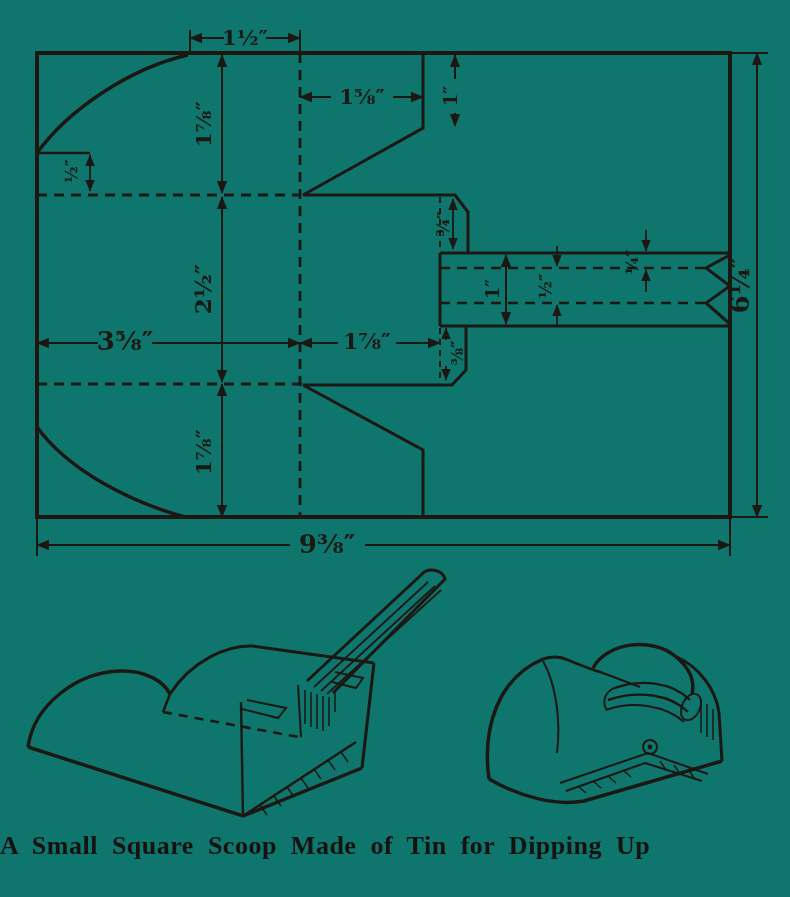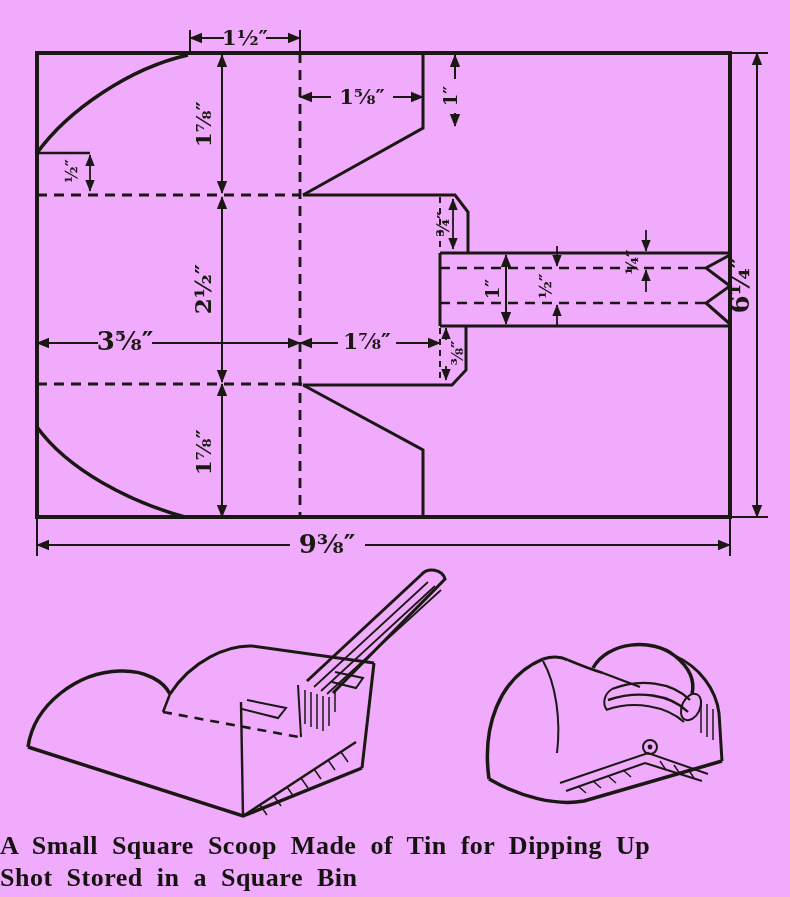--- a/index.html
+++ b/index.html
@@ -1,16 +1,16 @@
 <!DOCTYPE html>
 <html><head>
 <meta charset="utf-8">
 <style>
   html,body{margin:0;padding:0;background:#ffffff;}
-  .page{position:relative;width:790px;height:897px;background:#f0abfc;overflow:hidden;
+  .page{position:relative;width:790px;height:897px;background:#0f766e;overflow:hidden;
         font-family:"Liberation Serif",serif;}
   svg{display:block;}
   .ink-line{stroke:#1b1814;fill:none;}
   .dim-text{font-family:"DejaVu Serif",serif;font-weight:bold;fill:#1b1814;}
   .caption{position:absolute;left:0;top:830px;width:790px;
            color:#151210;font-family:"Liberation Serif",serif;font-weight:bold;
            font-size:26px;line-height:1.22;letter-spacing:0.5px;word-spacing:7px;}
 </style>
 </head>
 <body>
@@ -188,16 +188,15 @@
       <path d="M688,769 L694,778"></path>
       <path d="M701,700 V733"></path>
       <path d="M707,704 V737"></path>
       <path d="M713,709 V740"></path>
     </g>
   </g>
 </svg>
 
 <div class="caption">
   <div>A Small Square Scoop Made of Tin for Dipping Up</div>
-  <div>Shot Stored in a Square Bin</div>
 </div>
 
 </div>
 
 </body></html>

